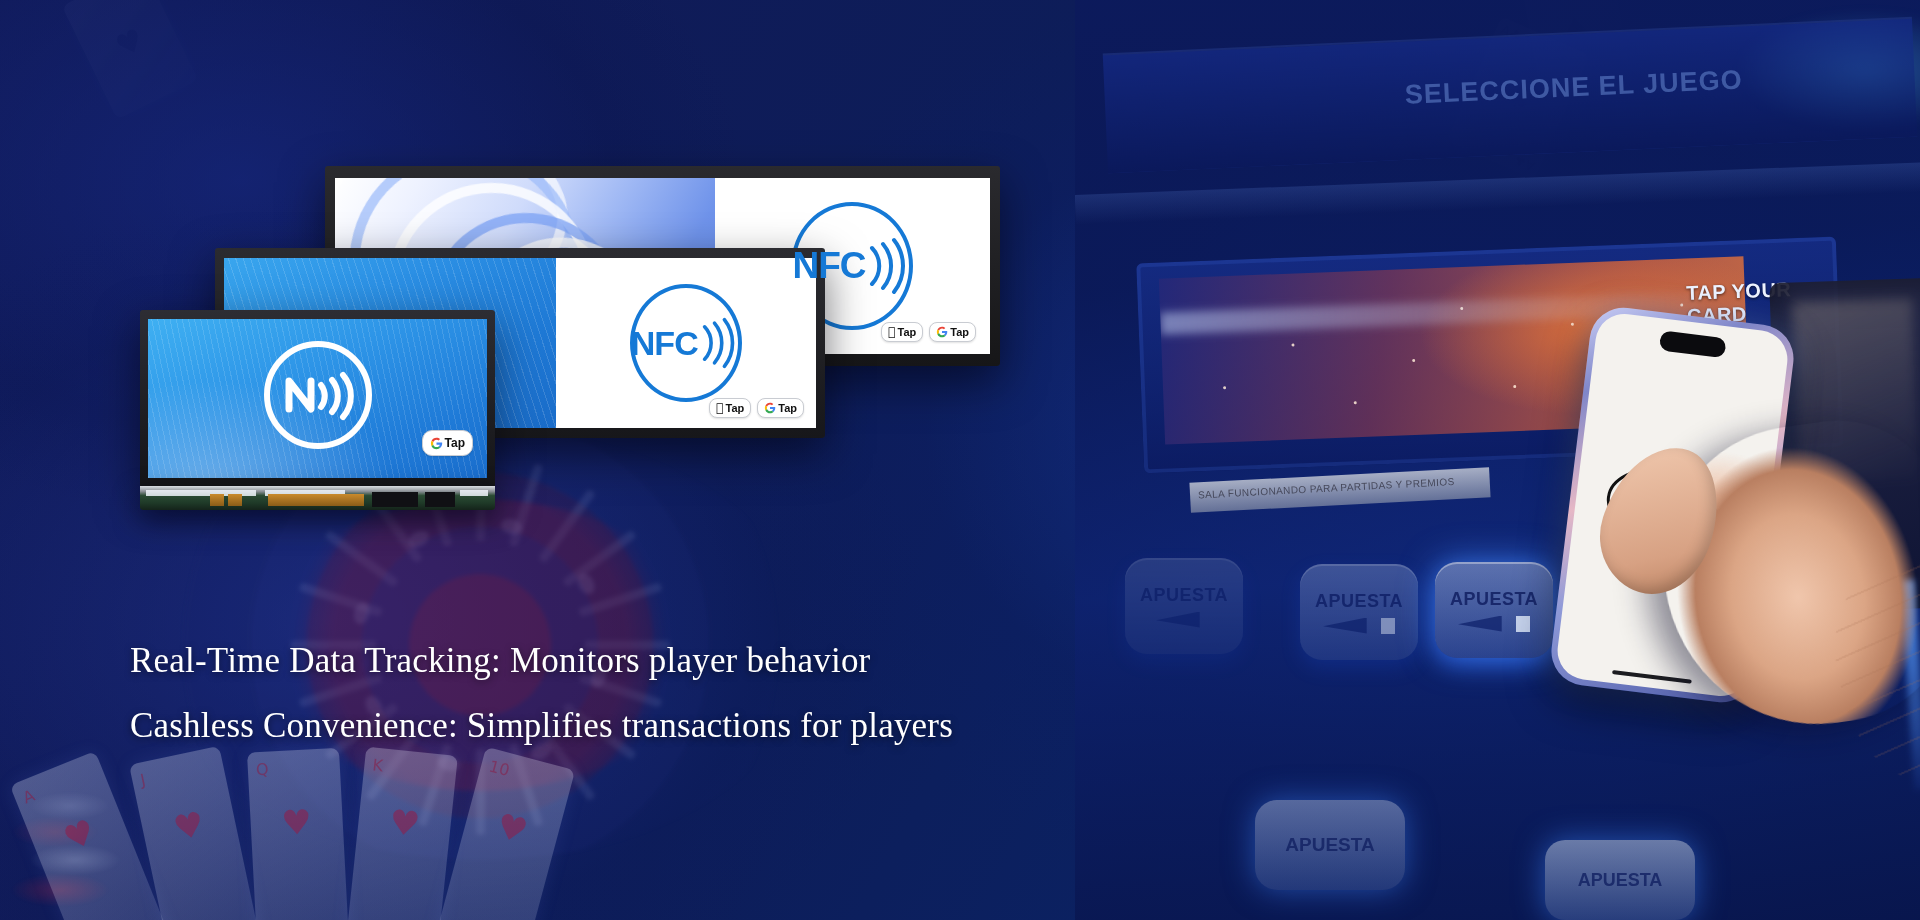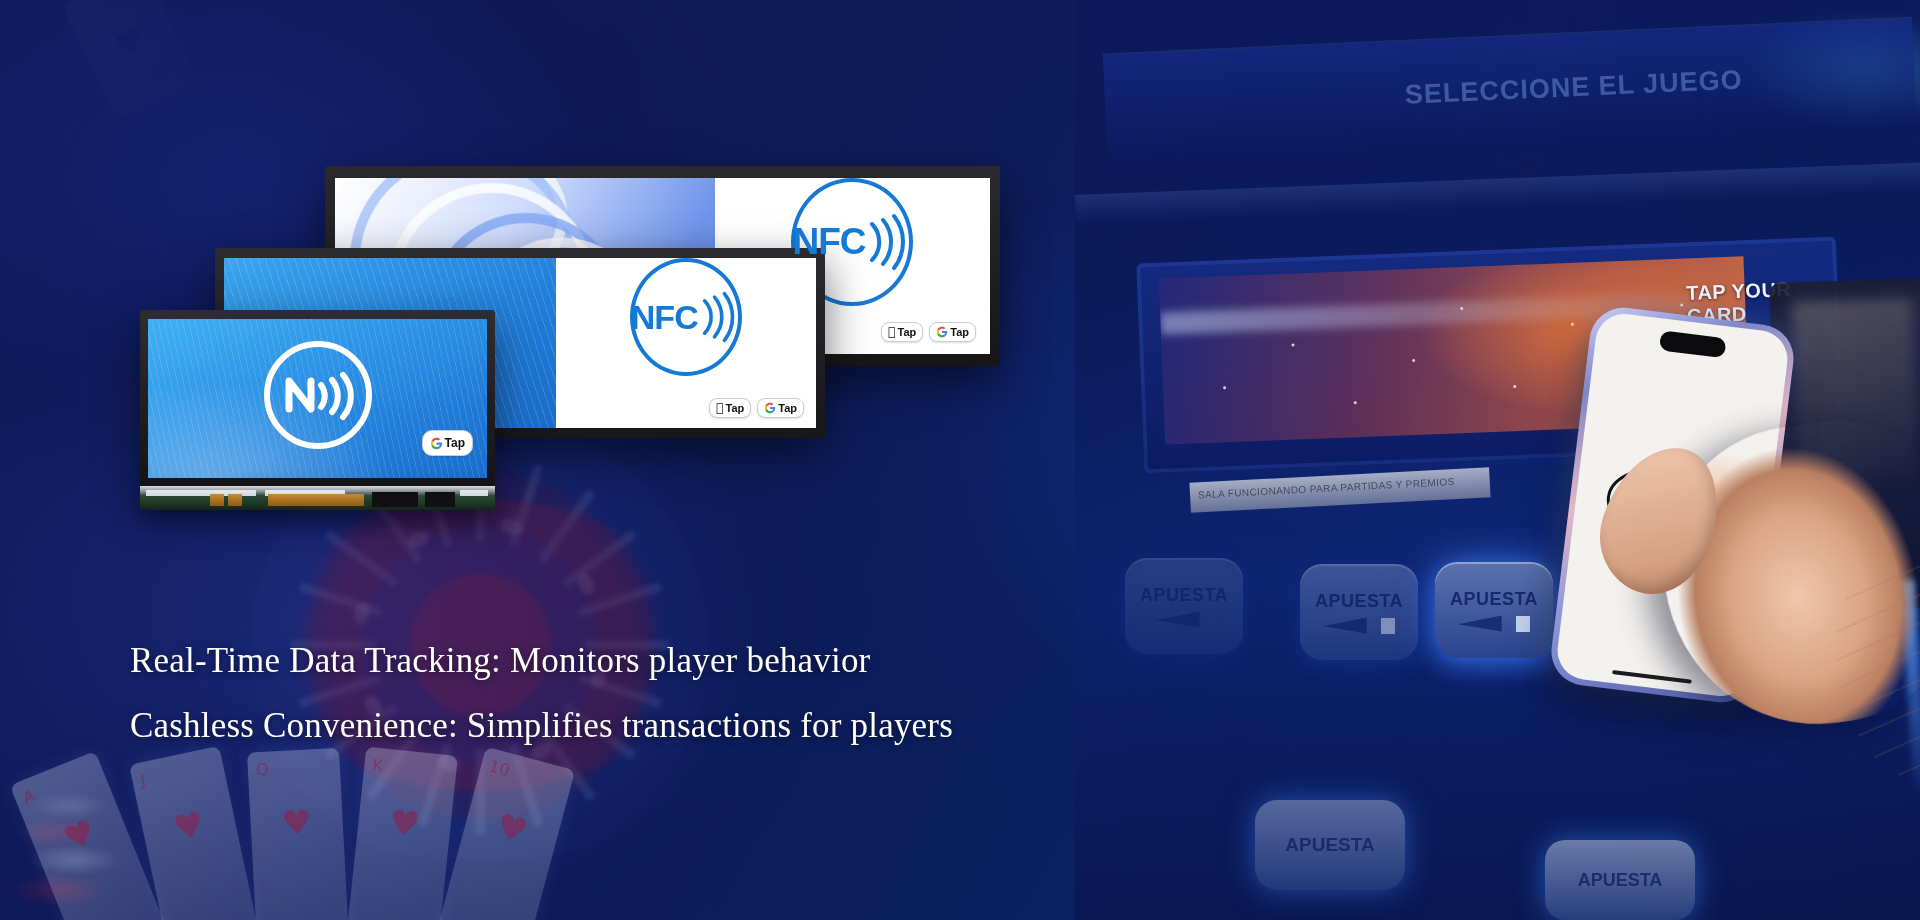--- a/index.html
+++ b/index.html
@@ -267,21 +267,21 @@
     position:absolute; left:0; top:0; width: 58%; height: 100%;
     background: linear-gradient(120deg,#ffffff 0%,#eef2ff 18%,#cfdbfb 42%,#9fb8f4 62%,#6f93ea 82%,#5f86e6 100%);
     overflow:hidden;
   }
   .win-wall .petal {
     position:absolute; border-radius: 50% 50% 50% 50% / 60% 60% 40% 40%;
     border: 10px solid rgba(255,255,255,0.55);
     filter: blur(.3px);
   }
   .nfc-panel { position:absolute; right:0; top:0; width: 42%; height:100%; background:#fff;
-               display:flex; justify-content:center; }
+               display:flex; align-items:center; justify-content:center; }
 
   .disp2 { left: 215px; top: 248px; width: 610px; height: 190px; border-radius: 3px;
            background: linear-gradient(180deg,#2b2b30,#17171a); padding: 12px 10px; }
   .disp2 .inner { inset: 10px 9px; }
   .blue-wave {
     position:absolute; left:0; top:0; width: 56%; height:100%;
     background:
       radial-gradient(ellipse 340px 200px at 10% 110%, rgba(255,255,255,0.28), rgba(0,0,0,0) 65%),
       repeating-linear-gradient(72deg, rgba(255,255,255,0.14) 0 1px, rgba(0,0,0,0) 1px 7px),
       linear-gradient(150deg,#39a6ee 0%,#2b8fe4 35%,#1f7ad6 70%,#1a6cc9 100%);

